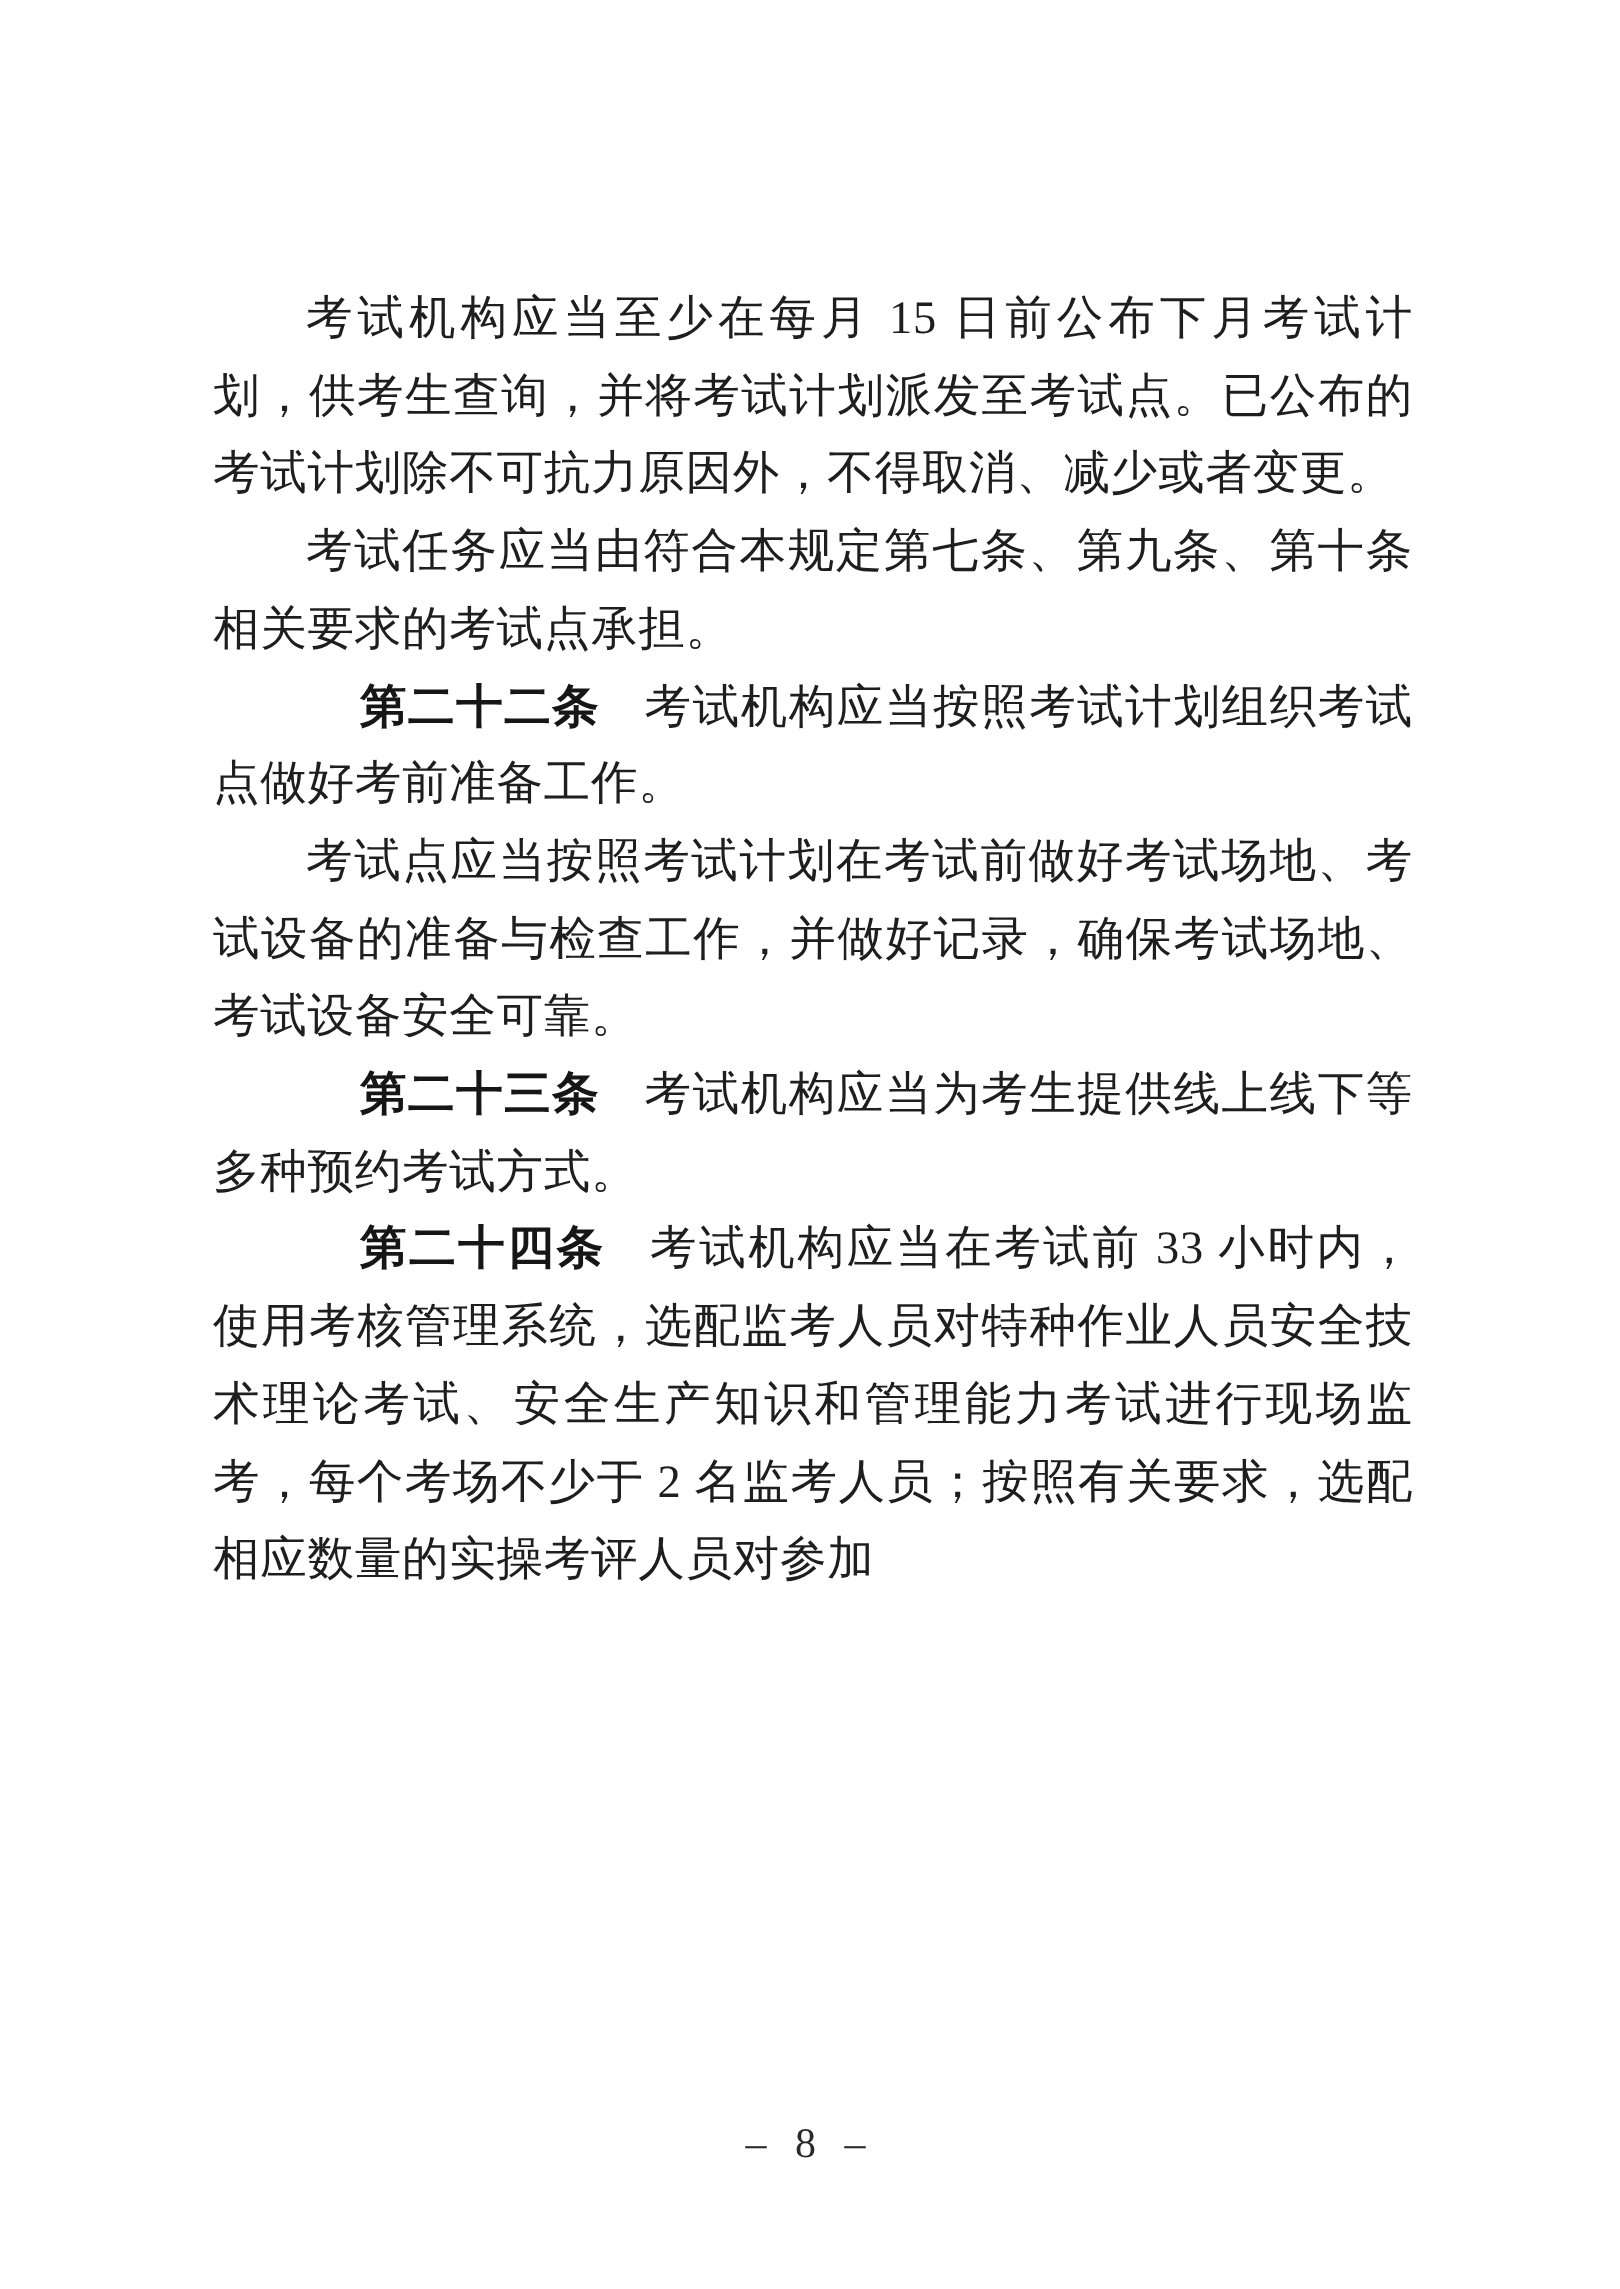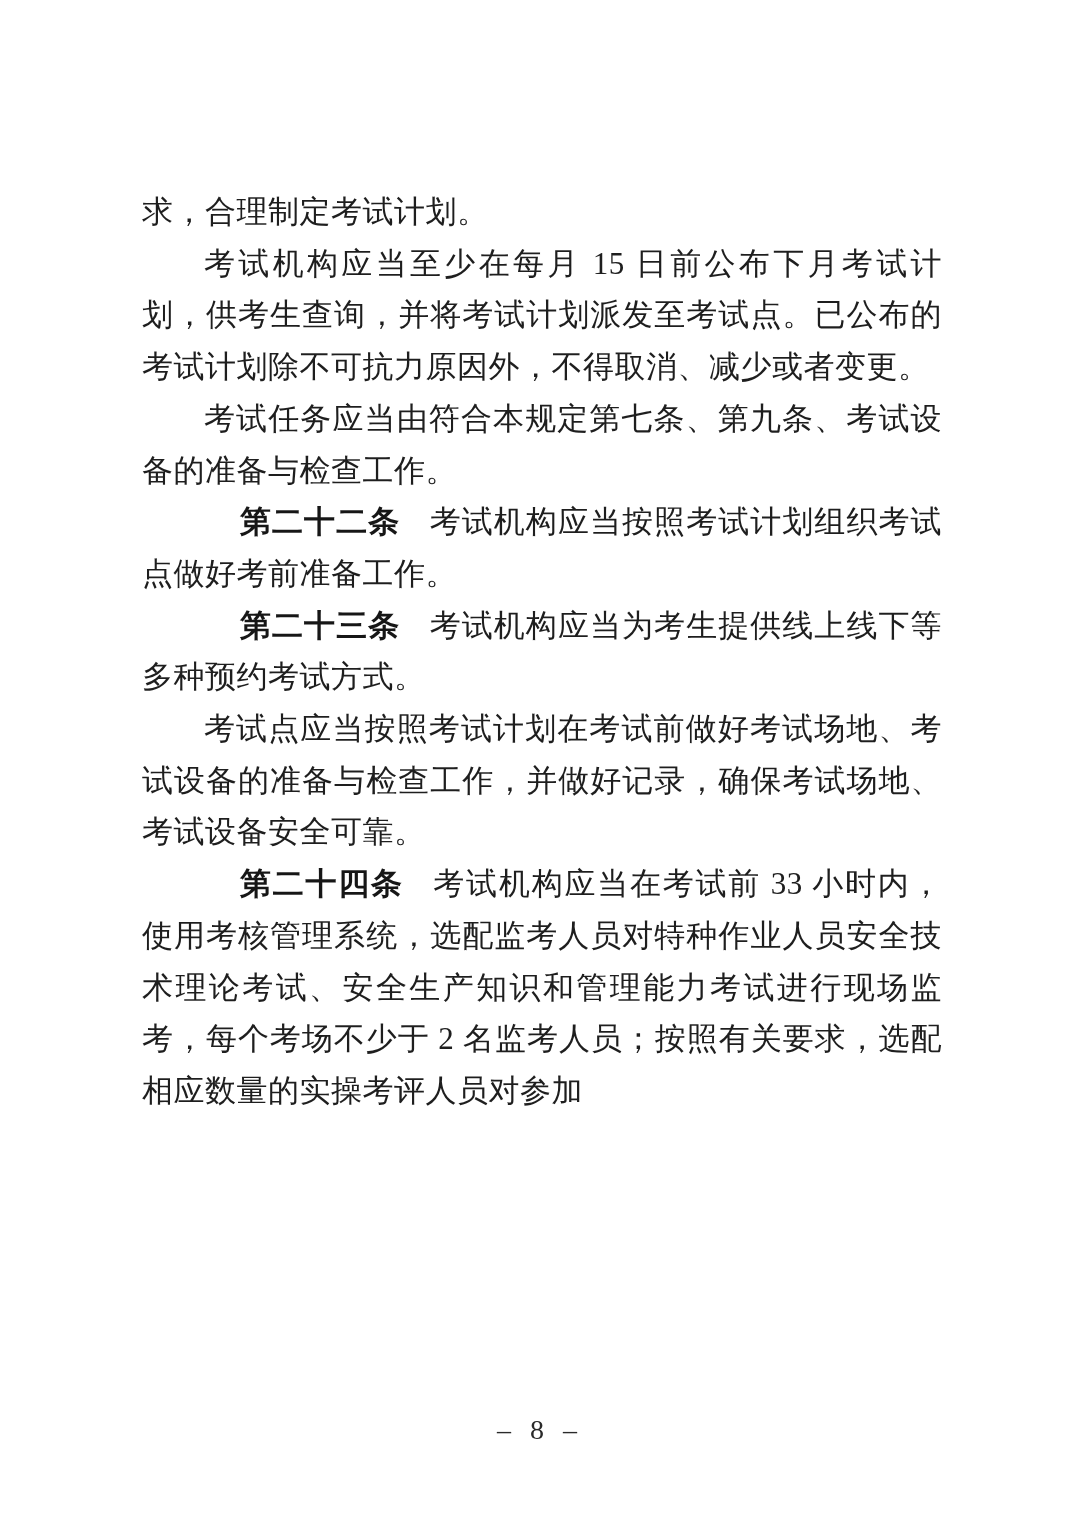--- a/index.html
+++ b/index.html
@@ -63,31 +63,30 @@
     letter-spacing: 6px;
     font-family: "Liberation Serif", "DejaVu Serif", serif;
   }
 </style>
 </head>
 <body>
 
 <div class="page">
   <div class="text-block">
 
-    <p class="para no-indent"><span class="para-body">求，合理制定考试计划。</span></p>
 
     <p class="para"><span class="para-body">考试机构应当至少在每月 15 日前公布下月考试计划，供考生查询，并将考试计划派发至考试点。已公布的考试计划除不可抗力原因外，不得取消、减少或者变更。</span></p>
 
-    <p class="para"><span class="para-body">考试任务应当由符合本规定第七条、第九条、考试设备的准备与检查工作。</span></p>
+    <p class="para"><span class="para-body">考试任务应当由符合本规定第七条、第九条、第十条相关要求的考试点承担。</span></p>
 
     <p class="para"><span class="para-head">第二十二条</span><span class="para-body">考试机构应当按照考试计划组织考试点做好考前准备工作。</span></p>
 
+    <p class="para"><span class="para-body">考试点应当按照考试计划在考试前做好考试场地、考试设备的准备与检查工作，并做好记录，确保考试场地、考试设备安全可靠。</span></p>
+
     <p class="para"><span class="para-head">第二十三条</span><span class="para-body">考试机构应当为考生提供线上线下等多种预约考试方式。</span></p>
-
-    <p class="para"><span class="para-body">考试点应当按照考试计划在考试前做好考试场地、考试设备的准备与检查工作，并做好记录，确保考试场地、考试设备安全可靠。</span></p>
 
 
 
     <p class="para"><span class="para-head">第二十四条</span><span class="para-body">考试机构应当在考试前 33 小时内，使用考核管理系统，选配监考人员对特种作业人员安全技术理论考试、安全生产知识和管理能力考试进行现场监考，每个考场不少于 2 名监考人员；按照有关要求，选配相应数量的实操考评人员对参加</span></p>
 
   </div>
 
   <div class="page-footer">– 8 –</div>
 </div>
 

